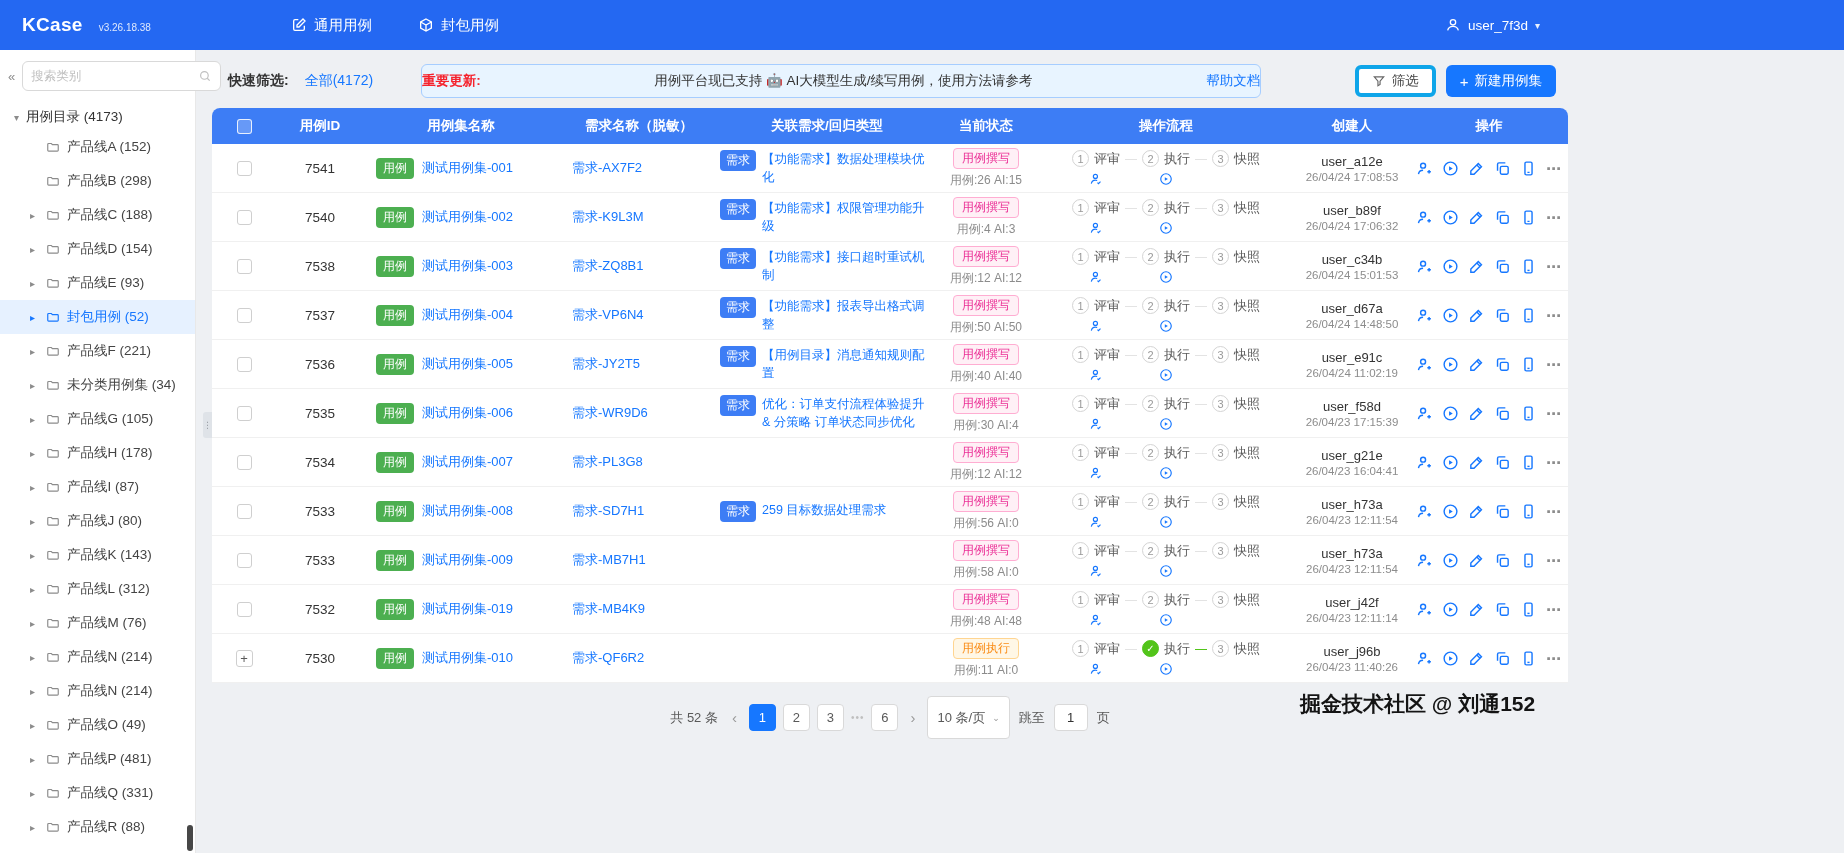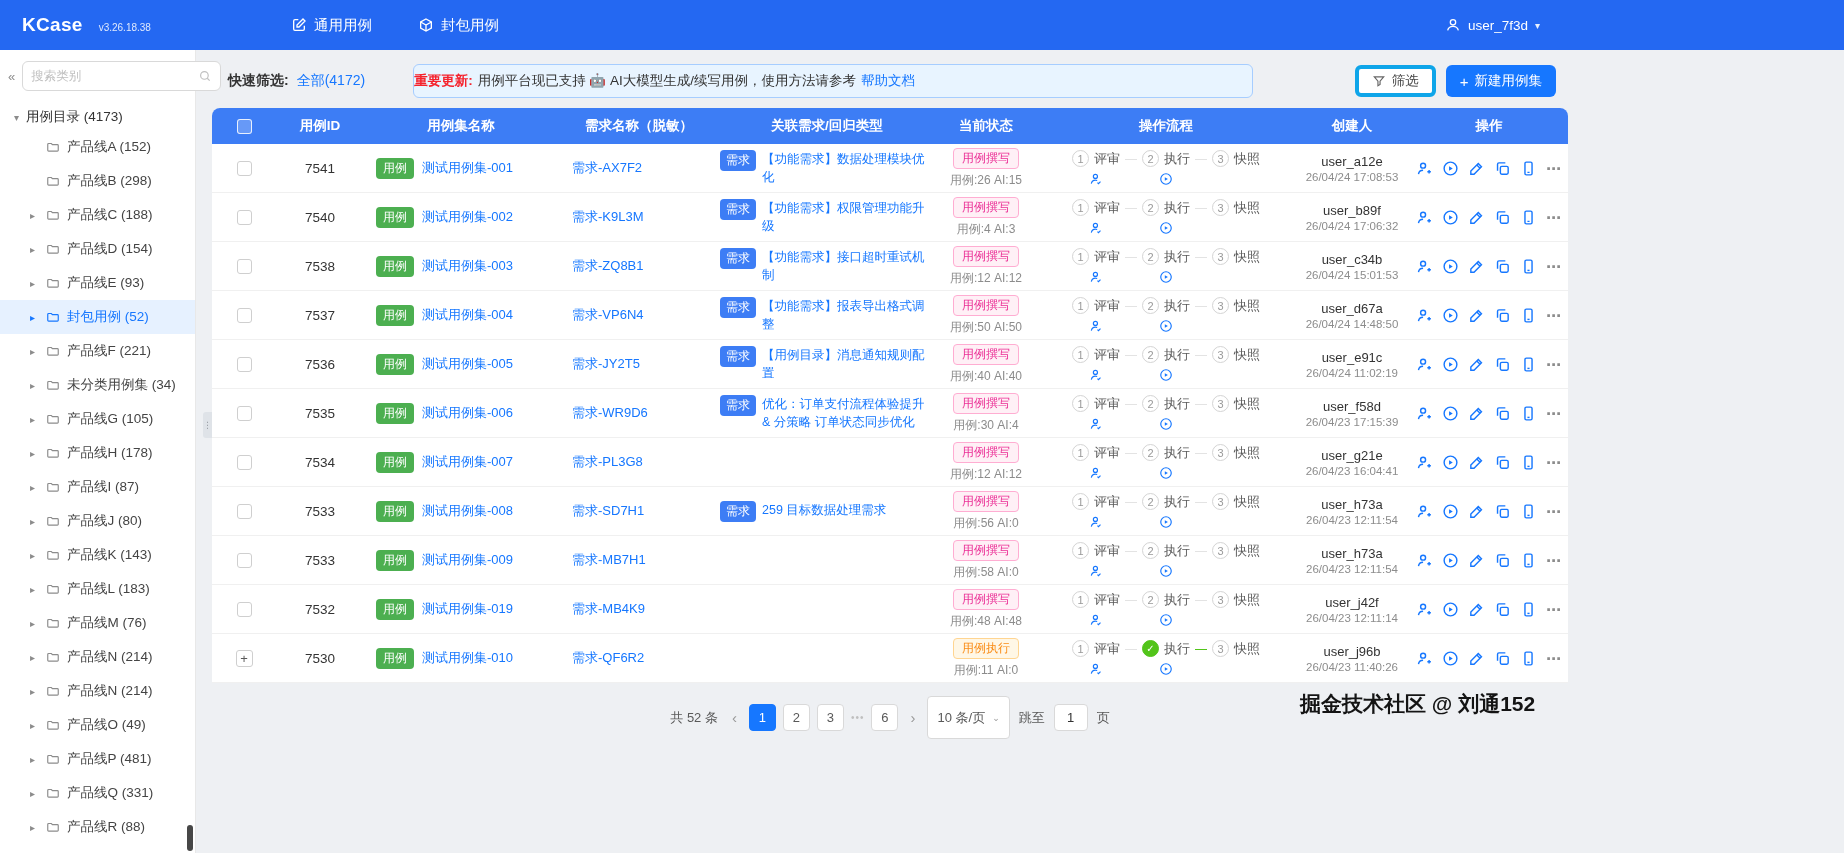--- a/index.html
+++ b/index.html
@@ -31,24 +31,24 @@
 .tree-item .caret{width:9px;color:#8c8c8c;font-size:10px;flex-shrink:0}
 .tree-item .folder{flex-shrink:0}
 .tree-item.sel{background:#e6f1ff;color:#1677ff}
 .tree-item.sel .caret{color:#1677ff}
 .tree-item.sel svg path{stroke:#1677ff}
 .sidebar-thumb{position:absolute;right:2px;bottom:2px;width:6px;height:26px;background:#474747;border-radius:3px;cursor:pointer}
 
 
 .main{position:absolute;left:212px;top:50px;width:1356px}
 .toolbar-row{margin-top:14px;display:flex;align-items:center}
-.quick-filter{display:flex;gap:8px;align-items:center;font-size:14px;padding-left:16px;white-space:nowrap}
+.quick-filter{display:flex;gap:16px;align-items:center;font-size:14px;padding-left:16px;white-space:nowrap}
 .qf-label{color:#333;font-weight:600}
 .qf-value{color:#1677ff;cursor:pointer}
-.banner{margin-left:48px;width:840px;height:34px;background:#e8f4ff;border:1px solid #a6cdff;border-radius:6px;display:flex;align-items:center;justify-content:flex-start;gap:5px;font-size:13.5px;white-space:nowrap;overflow:hidden}
+.banner{margin-left:48px;width:840px;height:34px;background:#e8f4ff;border:1px solid #a6cdff;border-radius:6px;display:flex;align-items:center;justify-content:space-between;gap:5px;font-size:13.5px;white-space:nowrap;overflow:hidden}
 .b-hl{color:#f5222d;font-weight:700}
 .b-text{color:#333}
 .b-link{color:#1677ff}
 .toolbar-actions{margin-left:auto;display:flex;gap:10px;margin-right:12px}
 .btn-filter{height:32px;padding:0 13px;background:#fff;border:4px solid #0ea5e9;border-radius:6px;display:flex;align-items:center;gap:6px;font-size:13.5px;color:#444;cursor:pointer}
 .btn-primary{height:32px;padding:0 14px;background:#1677ff;border-radius:6px;display:flex;align-items:center;gap:6px;font-size:13.5px;color:#fff;cursor:pointer;white-space:nowrap}
 .plus{font-size:15px}
 
 
 .table{margin-top:10px;background:#fff;border-radius:8px 8px 0 0;overflow:hidden}
@@ -291,21 +291,21 @@
         </span>
     <span class="t-label">产品线K (143)</span>
   </div>
       <div class="tree-item">
     <span class="caret">▸</span>
     <span class="folder">
           <svg width="14" height="14" viewBox="0 0 24 24" fill="none" stroke="#8c8c8c" stroke-width="2">
             <path d="M3 7.5A1.5 1.5 0 0 1 4.5 6h4.6l2 2h8.4A1.5 1.5 0 0 1 21 9.5v8a1.5 1.5 0 0 1-1.5 1.5h-15A1.5 1.5 0 0 1 3 17.5v-10z"></path>
           </svg>
         </span>
-    <span class="t-label">产品线L (183)</span>
+    <span class="t-label">产品线L (312)</span>
   </div>
       <div class="tree-item">
     <span class="caret">▸</span>
     <span class="folder">
           <svg width="14" height="14" viewBox="0 0 24 24" fill="none" stroke="#8c8c8c" stroke-width="2">
             <path d="M3 7.5A1.5 1.5 0 0 1 4.5 6h4.6l2 2h8.4A1.5 1.5 0 0 1 21 9.5v8a1.5 1.5 0 0 1-1.5 1.5h-15A1.5 1.5 0 0 1 3 17.5v-10z"></path>
           </svg>
         </span>
     <span class="t-label">产品线M (76)</span>
   </div>

